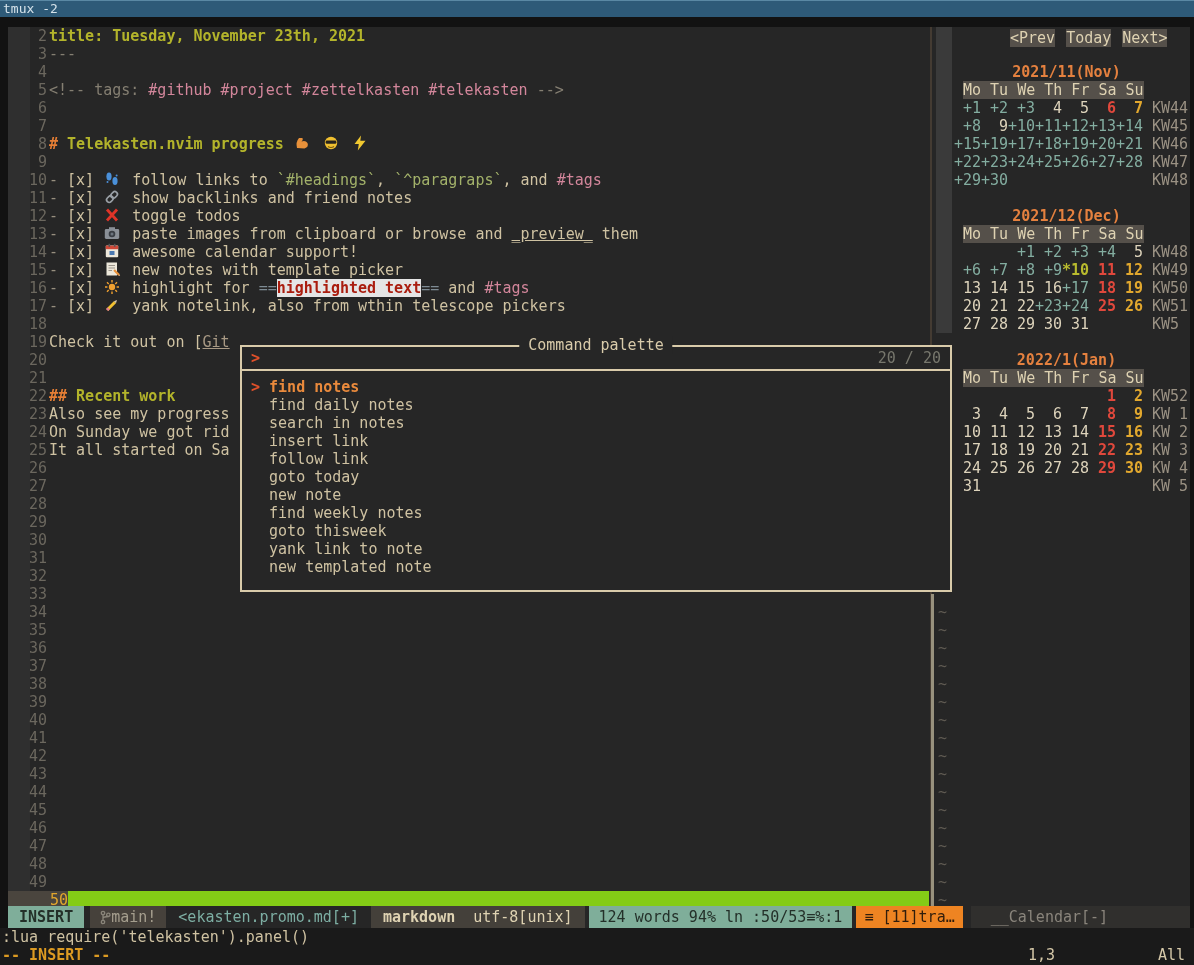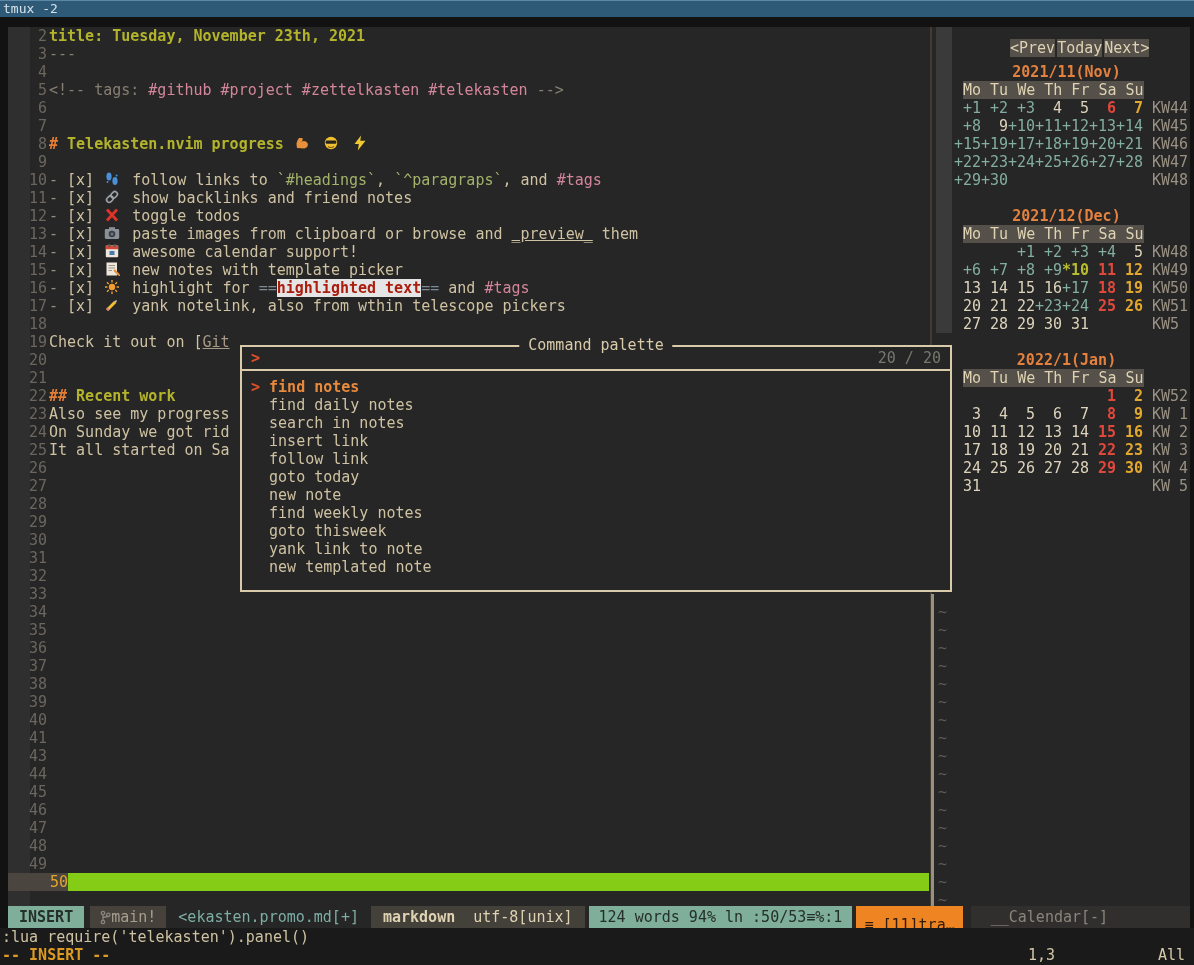--- a/index.html
+++ b/index.html
@@ -33,21 +33,21 @@
   .s-u{color:#cfc2a2;text-decoration:underline;}
   .s-link{color:#a89984;text-decoration:underline;}
   .icon{display:inline-block;width:20px;height:16px;vertical-align:-2px;}
   .icon svg{display:block;}
   
   #vsep{position:absolute;left:922px;top:0;width:2px;height:879px;background:#443b32;}
   #calstrip{position:absolute;left:928px;top:0;width:16px;height:306px;background:#3a3a3a;}
   #scrollthumb{position:absolute;left:923px;top:567px;width:3px;height:312px;background:#98917d;}
   
   #calendar{position:absolute;left:946px;top:0;width:236px;}
-  #calnav{position:absolute;left:1002px;top:12px;display:flex;gap:2px;height:18px;}
+  #calnav{position:absolute;left:1002px;top:2px;display:flex;gap:11px;height:18px;}
   .navbtn{background:#55504a;color:#ded2b2;white-space:pre;}
   .crow{display:flex;height:18px;white-space:pre;}
   .ctitle{height:18px;text-align:center;color:#e5813f;font-weight:bold;width:225px;}
   .chdr{margin-left:9px;width:181px;background:#55504a;color:#ded2b2;}
   .cell{width:27px;flex:none;text-align:right;}
   .kw{margin-left:9px;color:#9a9183;}
   .c-ln{color:#83ada0;}
   .c-d{color:#ddd3bb;}
   .c-sa{color:#e0483c;font-weight:bold;}
   .c-su{color:#e2a82e;font-weight:bold;}
@@ -72,21 +72,21 @@
   #statusline{position:absolute;left:8px;top:906px;width:1182px;height:22px;background:#262626;
     display:flex;align-items:stretch;line-height:22px;}
   .chip{white-space:pre;}
   #st-mode{background:#7fae9a;color:#243029;font-weight:bold;padding:0 11px;}
   #st-branch{background:#46413b;color:#a59e8e;padding:0 10px;margin-left:6px;display:flex;align-items:center;}
   #st-file{color:#7daea3;padding:0 12px;}
   #st-spacer{flex:1;}
   #st-ft{background:#44403a;color:#ded2b2;padding:0 12px;display:flex;gap:18px;}
   #st-ft .ftname{font-weight:bold;}
   #st-stats{background:#7fae9a;color:#243029;padding:0 10px;margin-left:4px;}
-  #st-tabs{background:#ee8422;color:#301d0c;padding:8px 8px;margin-left:4px;}
+  #st-tabs{background:#ee8422;color:#301d0c;padding:0 8px;margin-left:4px;}
   #st-cal{background:#302f2d;color:#8a857c;margin-left:8px;width:247px;padding-left:20px;}
   
   #cmdrow{position:absolute;left:0;top:928px;width:1194px;height:18px;background:#1a1a1a;padding-left:2px;box-sizing:border-box;}
   #bottomrow{position:absolute;left:0;top:946px;width:1194px;height:19px;background:#1a1a1a;}
   #mode-msg{position:absolute;left:2px;top:0;color:#dc9a22;font-weight:bold;}
   #ruler{position:absolute;left:1028px;top:0;color:#d5c8a8;}
   #scrollpos{position:absolute;left:1158px;top:0;color:#d5c8a8;}
 </style>
 </head>
 <body>
@@ -298,20 +298,24 @@
       <div class="row">
         <span class="num">39</span>
         <span class="content"></span>
       </div>
       <div class="row">
         <span class="num">40</span>
         <span class="content"></span>
       </div>
       <div class="row">
         <span class="num">41</span>
+        <span class="content"></span>
+      </div>
+      <div class="row">
+        <span class="num">42</span>
         <span class="content"></span>
       </div>
       <div class="row">
         <span class="num">43</span>
         <span class="content"></span>
       </div>
       <div class="row">
         <span class="num">44</span>
         <span class="content"></span>
       </div>

